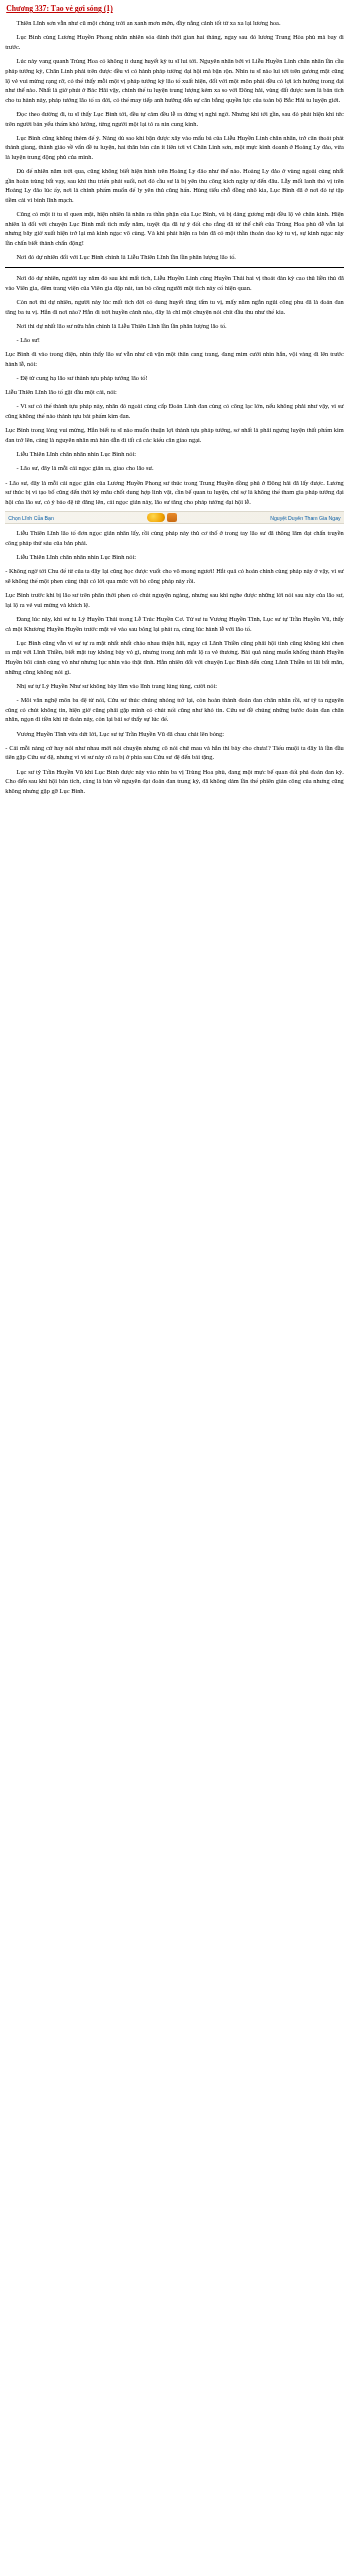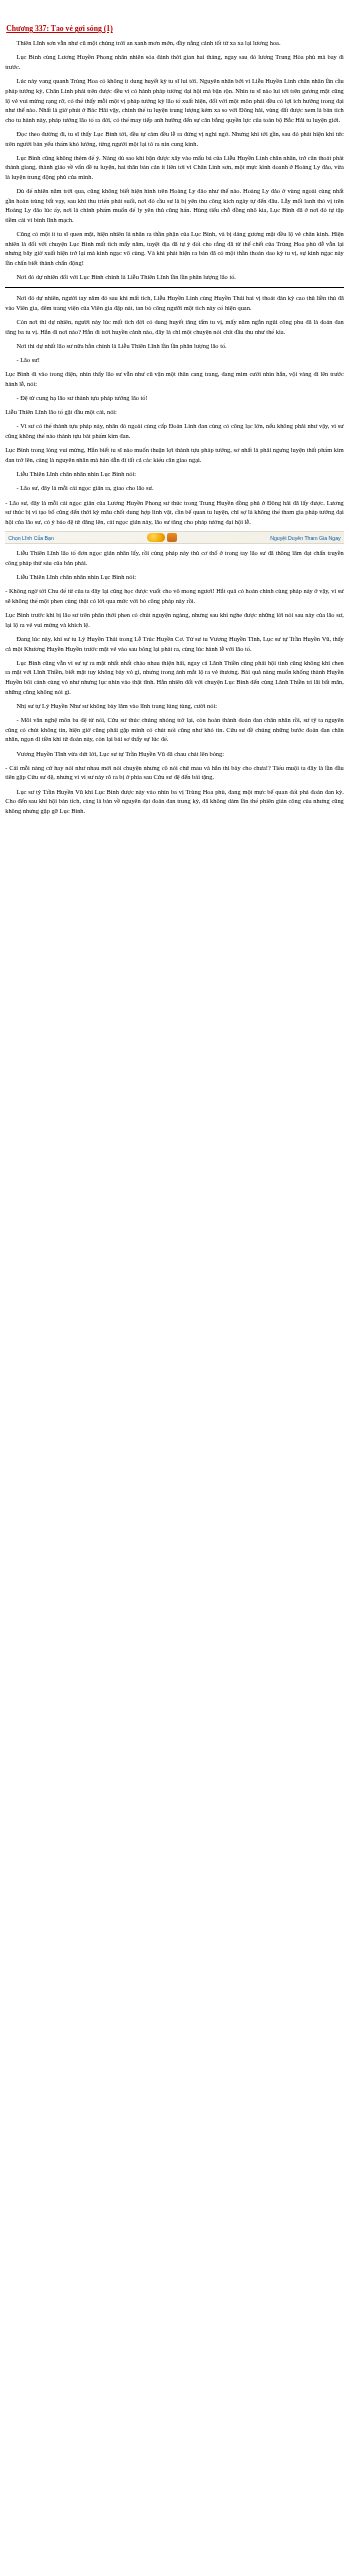--- a/index.html
+++ b/index.html
@@ -9,21 +9,20 @@
   }
   body {
     width: 349px;
     font-family: "Liberation Serif", serif;
   }
   .page {
     width: 349px;
     box-sizing: border-box;
     padding: 3.1px 5.2px 10.3px 5.2px;
     background: #ffffff;
-    margin-top: 20px;
   }
   .chapter-title {
     color: #c00000;
     font-family: "Liberation Serif", serif;
     font-size: 7.7px;
     font-weight: bold;
     text-align: left;
     margin: 1px 0 5.2px 1px;
     text-decoration: underline;
   }

